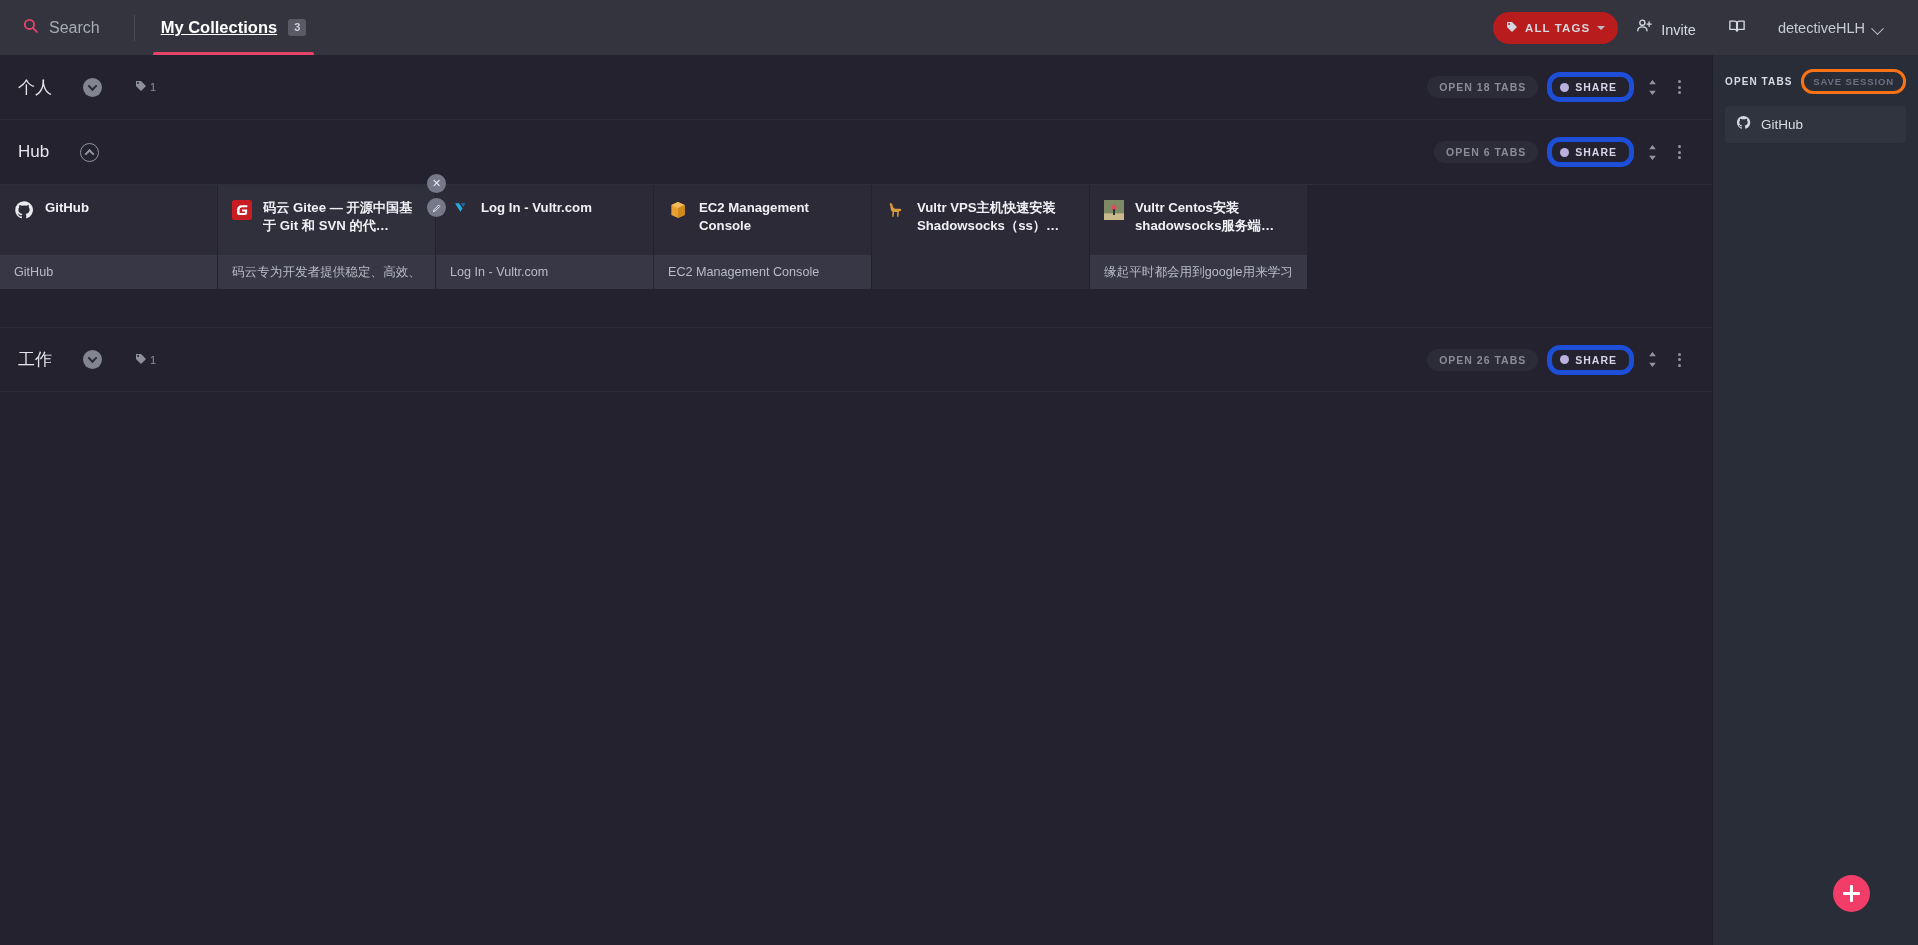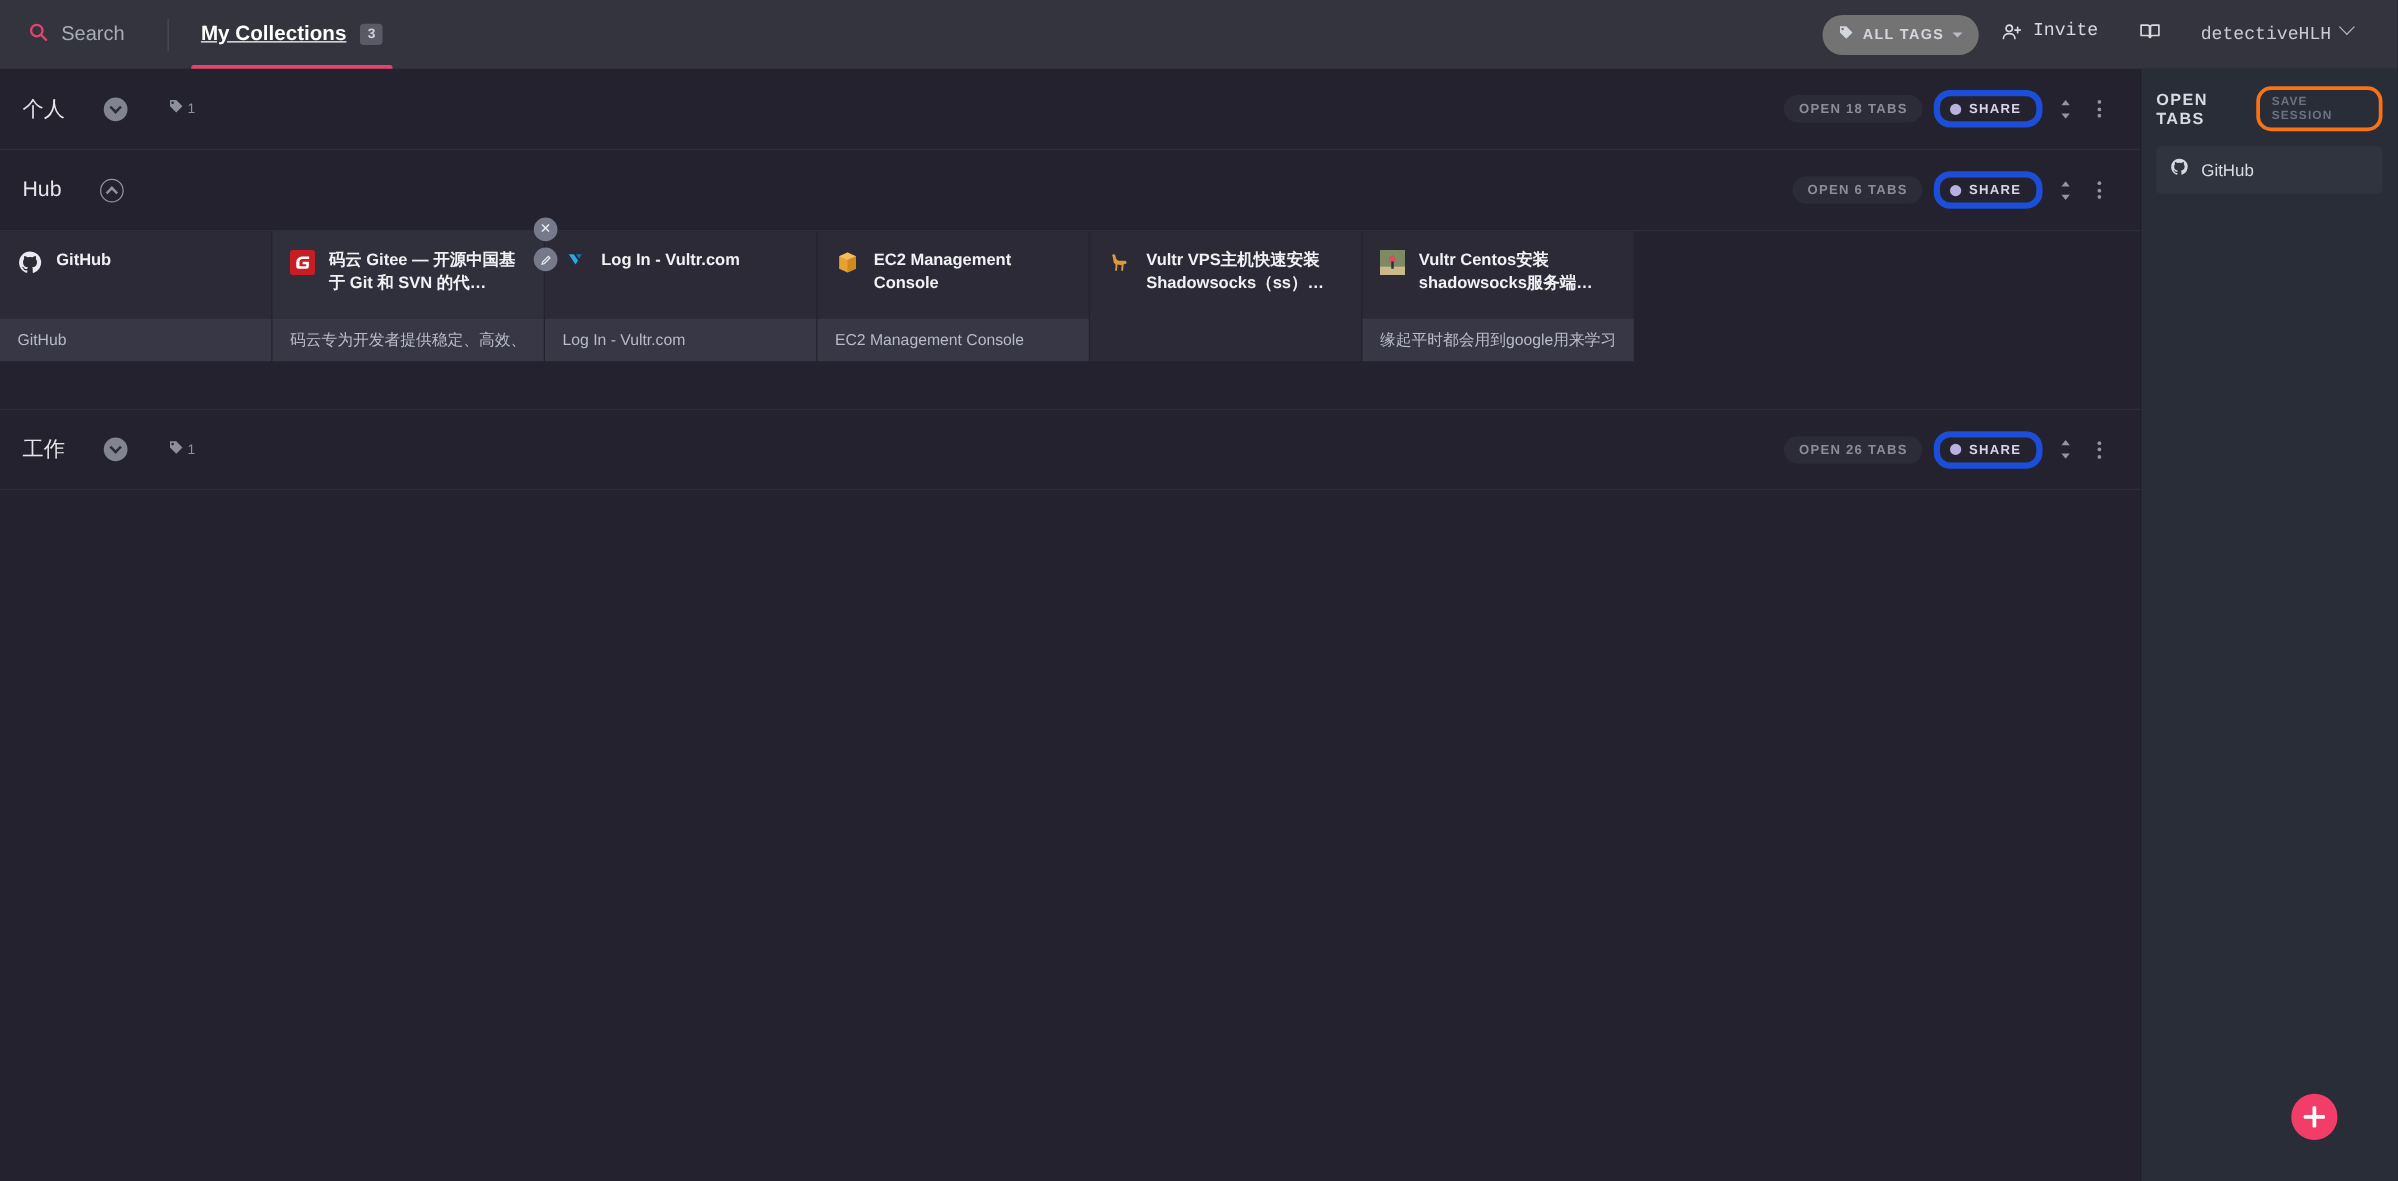--- a/index.html
+++ b/index.html
@@ -42,33 +42,33 @@
     text-align: center; font-weight: 600;
   }
   .star { color: #ffffff; font-size: 15px; line-height: 1; }
 
   .tb-right {
     margin-left: auto; display: flex; align-items: center;
     gap: 4px; padding-right: 22px; height: 100%;
   }
   .alltags {
     display: flex; align-items: center; gap: 7px;
-    background: #737373; border-radius: 16px;
+    background: #b91c1c; border-radius: 16px;
     padding: 7px 13px; cursor: pointer;
   }
   .alltags-lbl {
     color: #d4d7de; font-size: 11.5px; letter-spacing: 1.1px; font-weight: 700;
   }
   .caret-sm {
     width: 0; height: 0; border-left: 4px solid transparent;
     border-right: 4px solid transparent; border-top: 4px solid #b9bcc5;
   }
   .tb-item {
-    display: flex; align-items: flex-start; gap: 8px;
-    padding: 8px 14px; cursor: pointer; border-radius: 4px; font-family: Liberation Mono, monospace;
+    display: flex; align-items: flex-end; gap: 8px;
+    padding: 8px 14px; cursor: pointer; border-radius: 4px;
   }
   .tb-item-lbl { color: #d6d9e0; font-size: 14.5px; }
   .user-lbl { color: #c8cbd3; font-size: 14.5px; }
   .chev-d {
     width: 9px; height: 9px; border-right: 1.6px solid #b6b9c2;
     border-bottom: 1.6px solid #b6b9c2; transform: rotate(45deg) translate(-2px,-2px);
   }
 
   
   .main {
@@ -152,21 +152,21 @@
 
   .empty-area { height: 100%; }
 
   
   .rpanel {
     position: absolute; top: 55px; right: 0; width: 206px; height: 890px;
     background: #292d38; border-left: 1px solid #1e1d28;
     padding: 14px 12px;
   }
   .rp-head { display: flex; align-items: center; justify-content: space-between; margin-bottom: 12px; }
-  .rp-title { color: #d8dbe2; font-size: 13px; letter-spacing: 1.1px; font-weight: 700; }
+  .rp-title { color: #d8dbe2; font-size: 10px; letter-spacing: 1.1px; font-weight: 700; }
   .save-session {
     border: 3px solid #f97316; border-radius: 12px; padding: 4px 9px;
     color: #6d7182; font-size: 9.5px; letter-spacing: 0.9px; font-weight: 700;
     cursor: pointer;
   }
   .tab-item {
     display: flex; align-items: center; gap: 10px;
     background: #30343f; border-radius: 4px; padding: 9px 11px; cursor: pointer;
   }
   .tab-item-lbl { color: #dadde4; font-size: 13.5px; }

